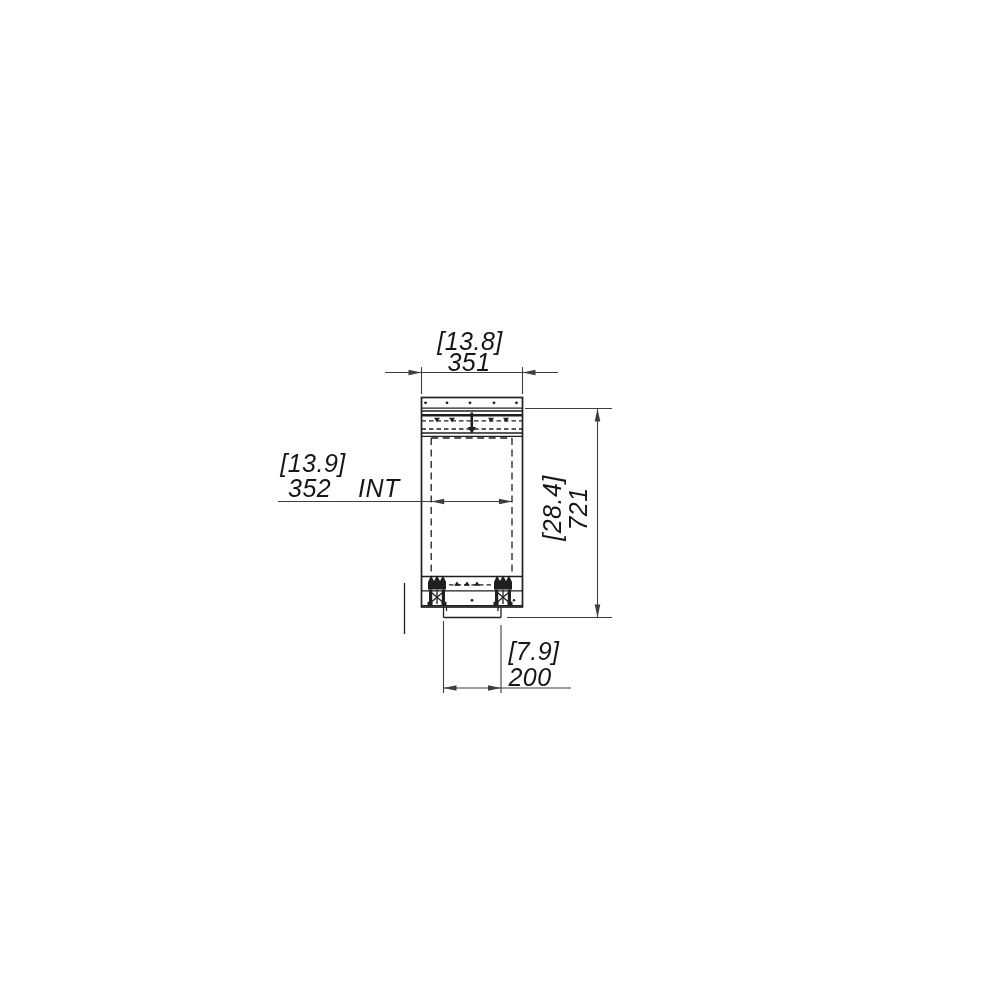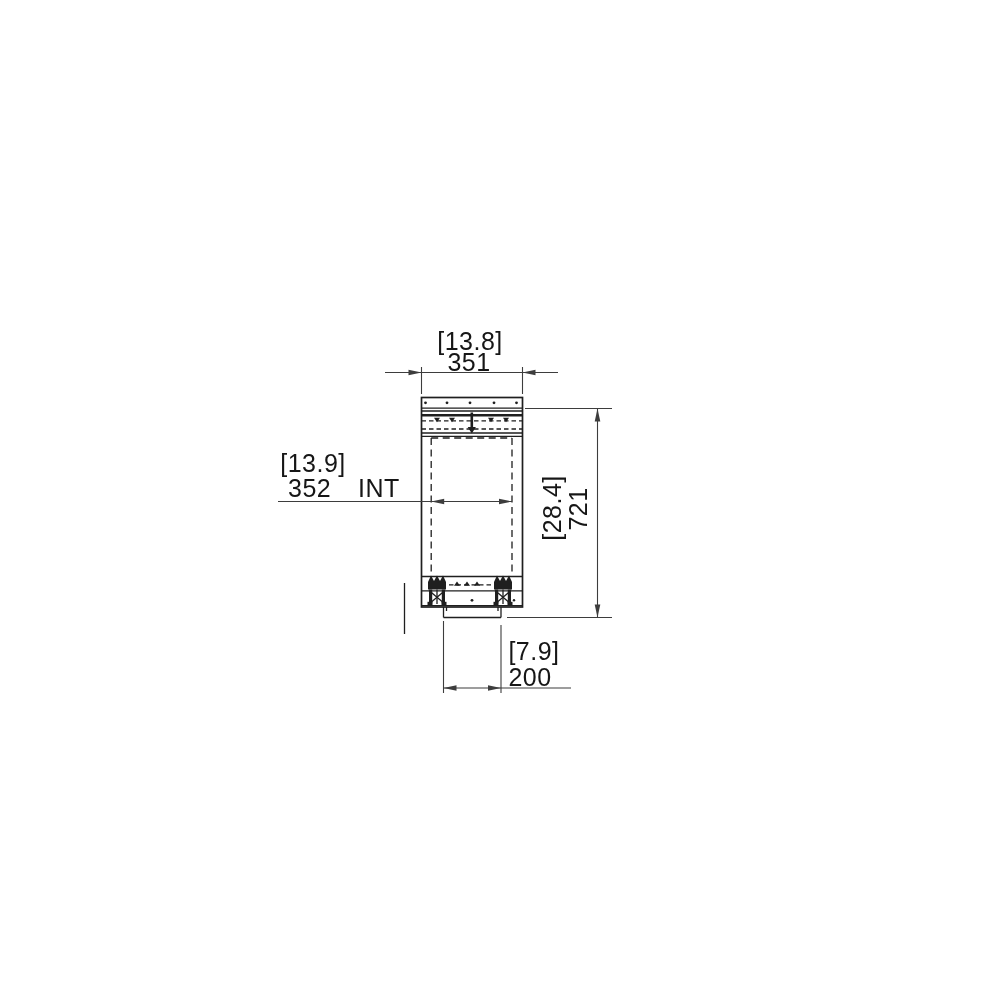--- a/index.html
+++ b/index.html
@@ -2,21 +2,21 @@
 <html style="--background: #ffffff; --object-line: #1f1f1f; --dimension-line: #3d3d3d; --text: #161616;"><head>
 <meta charset="utf-8">
 <style>
   :root{
     --background:#ffffff;
     --object-line:#1f1f1f;
     --dimension-line:#3d3d3d;
     --text:#161616;
   }
   html,body{margin:0;padding:0;background:var(--background);}
-  .canvas{position:relative;width:1000px;height:1000px;background:var(--background);overflow:hidden;}
+  .canvas{position:relative;width:1000px;height:1000px;background:var(--background);overflow:hidden;font-style:italic;}
   svg{display:block;}
   .obj{stroke:var(--object-line);stroke-width:1.3;fill:none;}
   .obj-outline{stroke-width:1.7;}
   .obj-thick{stroke-width:2.4;}
   .objf{fill:var(--object-line);stroke:none;}
   .dash{stroke-dasharray:7 4.5;}
   .dash2{stroke-dasharray:4.5 3;}
   .dim{stroke:var(--dimension-line);stroke-width:1.1;fill:none;}
   .dimf{fill:var(--dimension-line);stroke:none;}
   .txt{font-family:"Liberation Sans",sans-serif;font-size:25px;fill:var(--text);letter-spacing:0.5px;}

